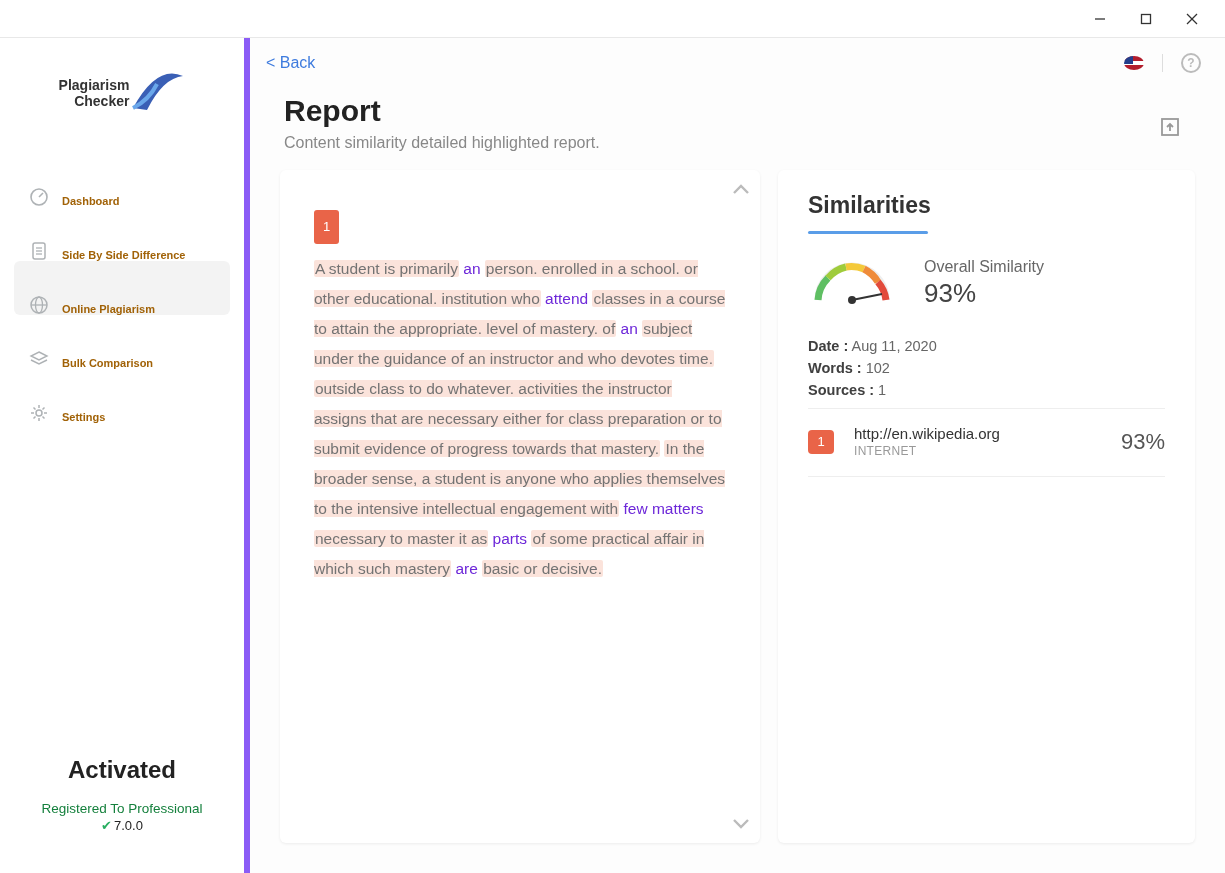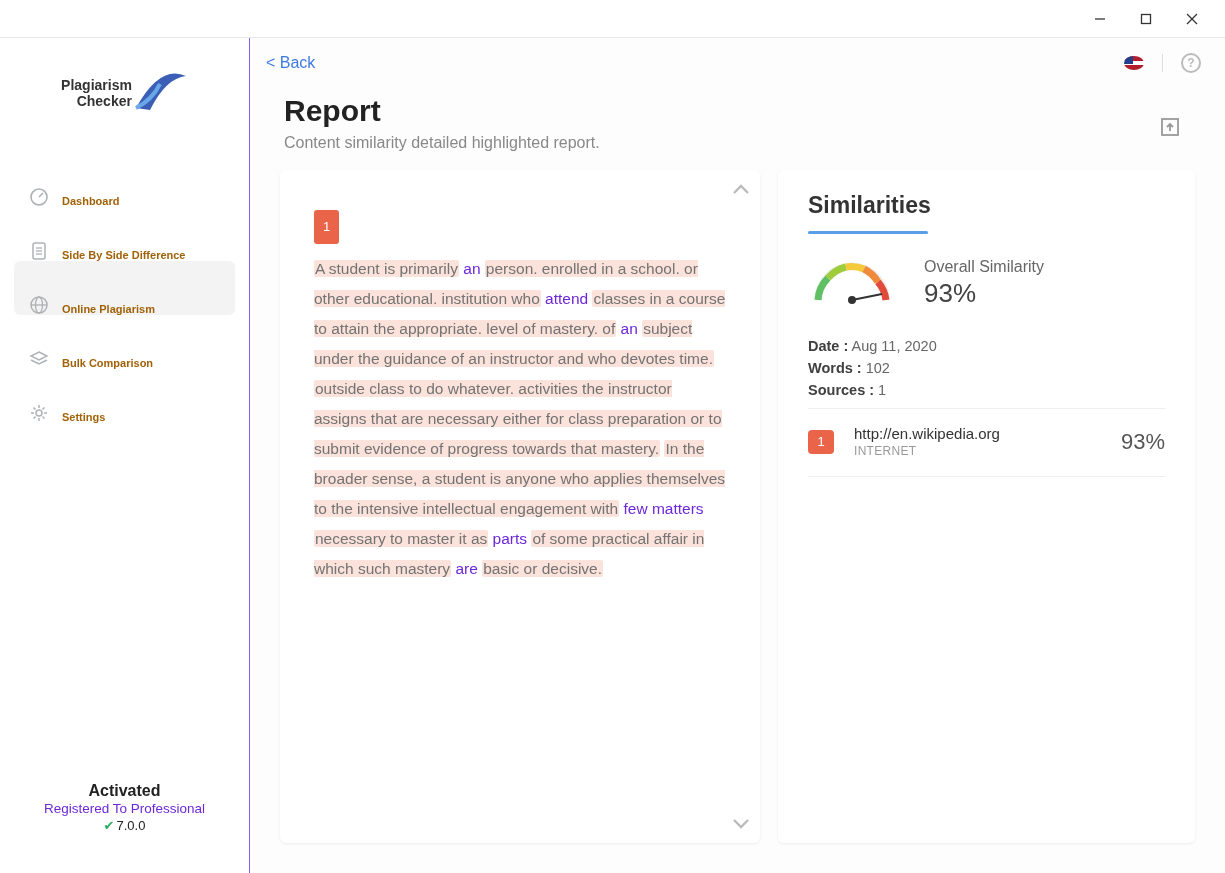--- a/index.html
+++ b/index.html
@@ -1,32 +1,32 @@
 <!DOCTYPE html>
 <html><head>
 <meta charset="utf-8">
 <style>
 * { margin: 0; padding: 0; box-sizing: border-box; font-family: "Segoe UI", Arial, sans-serif; }
 body { background: #f5f5f7; width: 1225px; height: 873px; overflow: hidden; }
 .window { width: 1225px; height: 873px; background: #fff; display: flex; flex-direction: column; }
 .titlebar { height: 38px; background: #fff; border-bottom: 1px solid #e8e8e8; display: flex; justify-content: flex-end; align-items: center; padding-right: 10px; }
 .titlebar .tb-btn { width: 46px; height: 38px; display: flex; align-items: center; justify-content: center; color: #333; }
 .app-body { flex: 1; display: flex; }
-.sidebar { width: 250px; background: #fff; border-right: 1px solid #8b5cf6; display: flex; flex-direction: column; }
+.sidebar { width: 250px; background: #fff; border-right: 6px solid #8b5cf6; display: flex; flex-direction: column; }
 .logo-box { height: 110px; display: flex; align-items: center; justify-content: center; }
 .logo-text { text-align: right; }
 .logo-text .l1 { font-weight: 600; font-size: 14px; color: #333; }
 .logo-text .l2 { font-weight: 600; font-size: 14px; color: #333; }
 .nav { padding: 5px 14px; }
 .nav-item { display: flex; align-items: flex-end; height: 54px; padding: 0 12px; border-radius: 6px; cursor: pointer; color: #a16207; font-size: 11px; font-weight: 600; }
 .nav-item.active { background: #f3f3f3; }
 .nav-item .ic { width: 26px; display: flex; align-items: center; justify-content: center; margin-right: 10px; color: #aeb2b5; }
 .sidebar-footer { margin-top: auto; text-align: center; padding-bottom: 40px; }
-.sidebar-footer .act { font-weight: 700; font-size: 16px; color: #222; }
-.sidebar-footer .reg { font-size: 13.5px; color: #6d28d9; margin-top: 1px; }
+.sidebar-footer .act { font-weight: 700; font-size: 24px; color: #222; }
+.sidebar-footer .reg { font-size: 13.5px; color: #15803d; margin-top: 17px; }
 .sidebar-footer .ver { font-size: 13px; color: #222; margin-top: 2px; }
 .sidebar-footer .ver .chk { color: #27ae60; margin-right: 2px; }
 .main { flex: 1; background: #fdfdfd; display: flex; flex-direction: column; }
 .topbar { height: 50px; display: flex; align-items: center; padding: 0 24px 0 16px;}
 .back { color: #3e7bde; font-size: 16px; cursor: pointer; }
 .top-right { margin-left: auto; display: flex; align-items: center; gap: 18px; color: #999;}
 .flag { width: 20px; height: 14px; background: linear-gradient(#b21d2c 0 33%, #fff 33% 66%, #b21d2c 66% 100%); border-radius: 50%; position: relative; overflow: hidden; }
 .flag::before { content: ""; position: absolute; left: 0; top: 0; width: 9px; height: 8px; background: #233e8b; }
 .divider { width: 1px; height: 18px; background: #ddd; }
 .help { width: 20px; height: 20px; border: 2px solid #bbb; border-radius: 50%; color: #bbb; display: flex; align-items: center; justify-content: center; font-size: 12px; font-weight: 700; }

